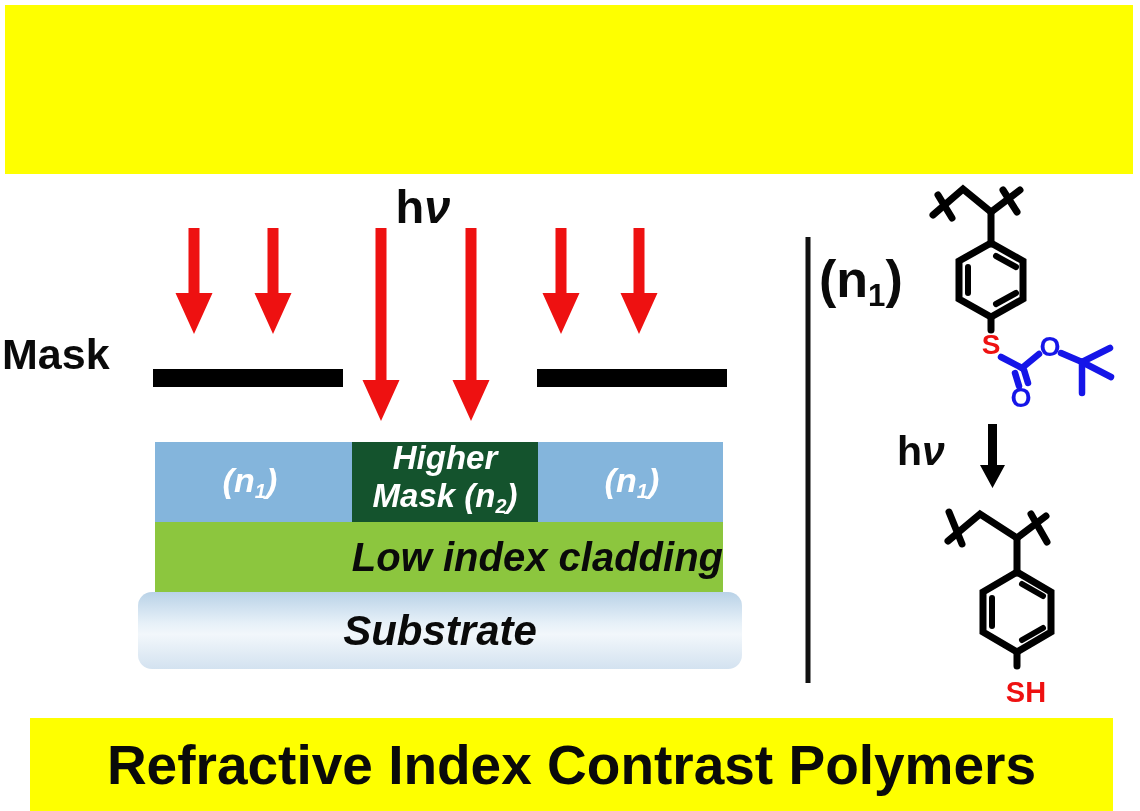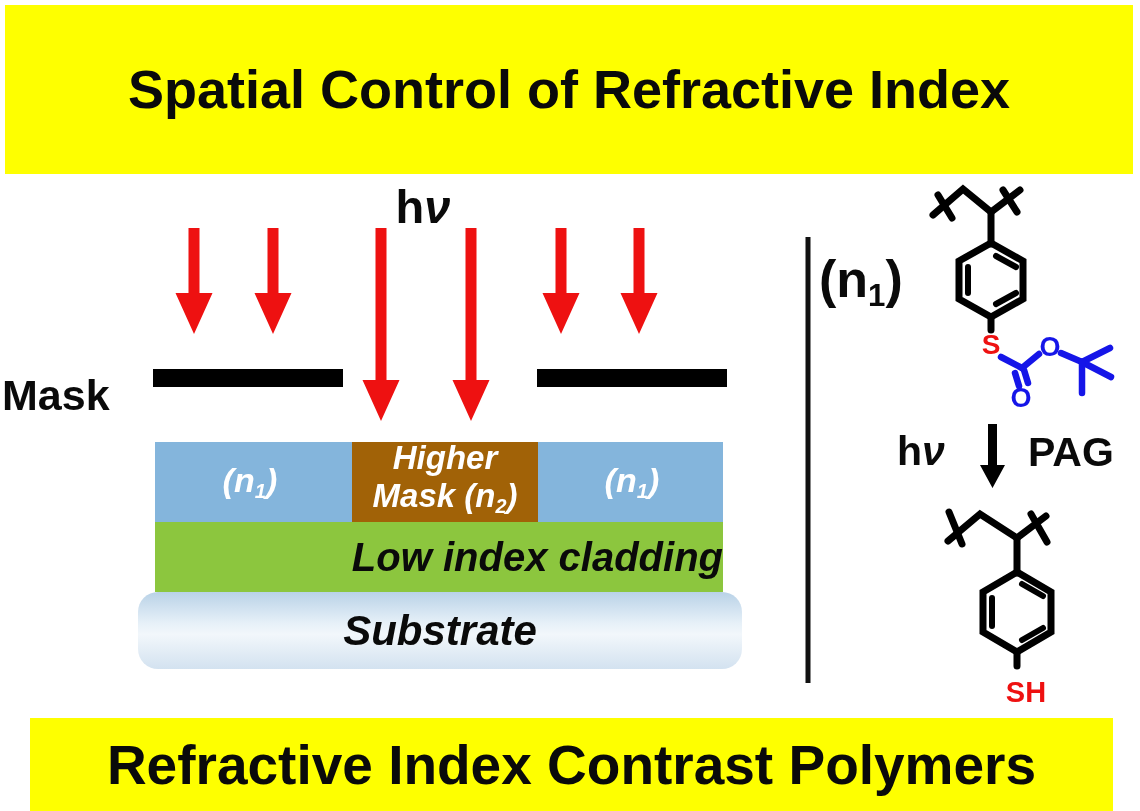--- a/index.html
+++ b/index.html
@@ -14,37 +14,37 @@
   }
   .banner.top    { left:5px;  top:5px;   width:1128px; height:169px; font-size:54px; line-height:1.5; }
   .banner.bottom { left:30px; top:718px; width:1083px; height:93px;  font-size:55px; }
 
   .hv-main {
     position:absolute; left:423px; top:179px; transform:translateX(-50%);
     font-size:47px; font-weight:bold; white-space:nowrap;
   }
   .nu { font-style:italic; }
 
-  .mask-label { position:absolute; left:2px; top:330px; font-size:43px; font-weight:bold;margin-top:41px; }
+  .mask-label { position:absolute; left:2px; top:330px; font-size:43px; font-weight:bold; }
 
   .layer { position:absolute; }
   .layer.core     { left:155px; top:442px; width:568px; height:80px; background:#84B5DC; }
   .layer.exposed  {
-    left:352px; top:442px; width:186px; height:80px; background:#a16207;
+    left:352px; top:442px; width:186px; height:80px; background:#14532d;
     display:flex; flex-direction:column; align-items:center; justify-content:center;
     color:#ffffff; font-style:italic; font-weight:bold; font-size:33px; line-height:38px;
     white-space:nowrap;
   }
   .layer.cladding {
     left:155px; top:522px; width:568px; height:70px; background:#8CC63E;
     display:flex; align-items:center; justify-content:flex-end;
     font-style:italic; font-weight:bold; font-size:40px;
   }
   .layer.substrate {
-    left:138px; top:592px; width:604px; height:77px; border-radius:20px;
+    left:138px; top:592px; width:604px; height:77px; border-radius:14px;
     background:linear-gradient(180deg,#B9D2E7 0%,#E6F0F8 40%,#F2F7FB 55%,#D3E2F0 100%);
     display:flex; align-items:center; justify-content:center;
     font-style:italic; font-weight:bold; font-size:42px;
   }
   .core-label {
     position:absolute; color:#ffffff; font-style:italic; font-weight:bold;
     font-size:34px; transform:translate(-50%,-50%); white-space:nowrap;
   }
   .core-label.left  { left:250px; top:482px; }
   .core-label.right { left:632px; top:482px; }
@@ -59,21 +59,20 @@
   .reaction-pag { position:absolute; left:1028px; top:429px; font-size:41px; font-weight:bold; white-space:nowrap; }
 
   svg.overlay { position:absolute; left:0; top:0; }
 </style>
 </head>
 <body>
 
 <div class="canvas">
 
   <div class="banner top">
-    <div>Spatial Control of Refractive Index</div>
   </div>
 
   <div class="hv-main"><span>h</span><span class="nu">ν</span></div>
 
   <div class="mask-label">Mask</div>
 
   <div class="layer core"></div>
   <div class="layer exposed">
     <div>Higher</div>
     <div><span>Mask (n</span><span class="subsc">2</span><span>)</span></div>
@@ -83,21 +82,20 @@
   <div class="layer cladding">
     <span>Low index cladding</span>
   </div>
   <div class="layer substrate">
     <span>Substrate</span>
   </div>
 
   <div class="scheme-label n1"><span>(n</span><span class="subsc">1</span><span>)</span></div>
 
   <div class="reaction-hv"><span>h</span><span class="nu">ν</span></div>
-  <div class="reaction-pag">PAG</div>
 
   <svg class="overlay" width="1140" height="811" viewBox="0 0 1140 811">
 
     <g fill="#EE1111">
       <polygon points="188.5,228 199.5,228 199.5,293 212.5,293 194,334 175.5,293 188.5,293"></polygon>
       <polygon points="267.5,228 278.5,228 278.5,293 291.5,293 273,334 254.5,293 267.5,293"></polygon>
       <polygon points="375.5,228 386.5,228 386.5,380 399.5,380 381,421 362.5,380 375.5,380"></polygon>
       <polygon points="465.5,228 476.5,228 476.5,380 489.5,380 471,421 452.5,380 465.5,380"></polygon>
       <polygon points="555.5,228 566.5,228 566.5,293 579.5,293 561,334 542.5,293 555.5,293"></polygon>
       <polygon points="633.5,228 644.5,228 644.5,293 657.5,293 639,334 620.5,293 633.5,293"></polygon>

